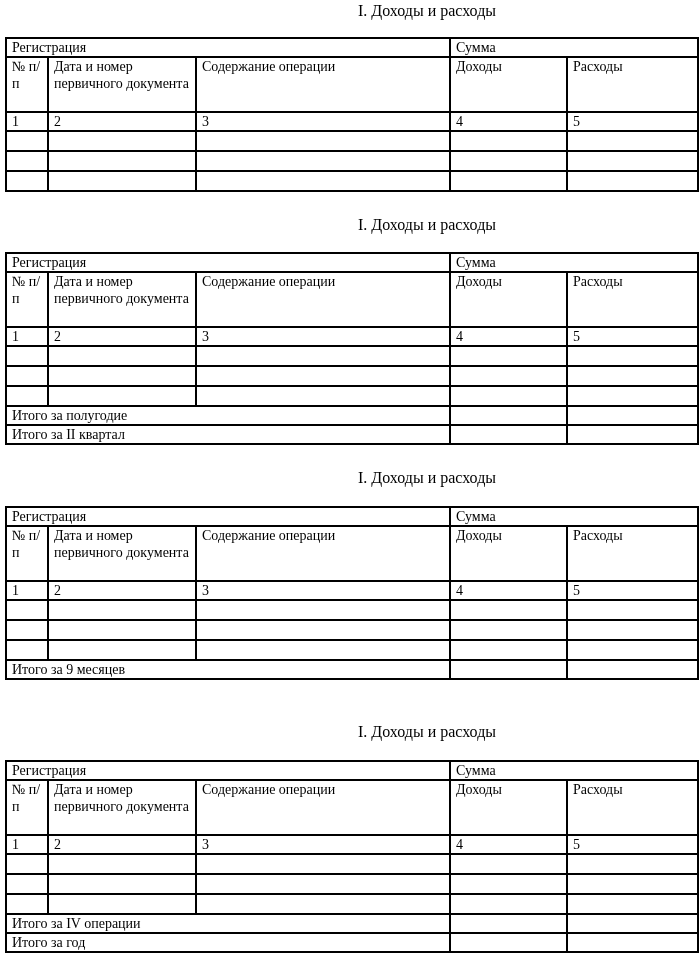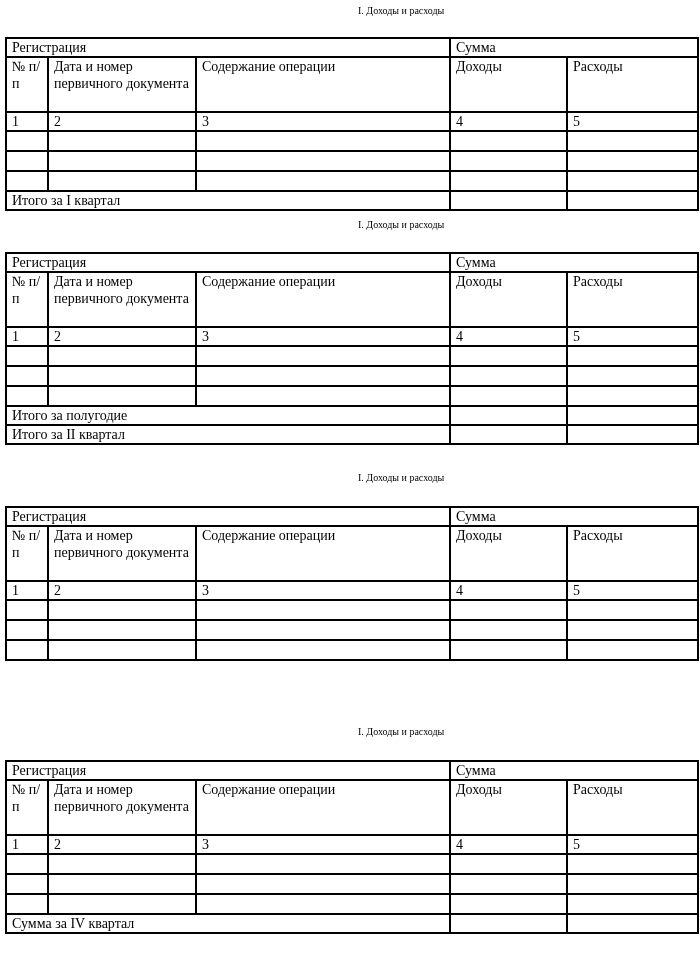--- a/index.html
+++ b/index.html
@@ -2,21 +2,21 @@
 <html><head>
 <meta charset="utf-8">
 <style>
   html, body { margin: 0; padding: 0; background: #ffffff; }
   body {
     width: 700px; height: 963px; position: relative; overflow: hidden;
     font-family: "Liberation Serif", "DejaVu Serif", serif;
     color: #000; font-size: 14px;
   }
   .title {
-    position: absolute; left: 358px; font-size: 10px; line-height: 18px;
+    position: absolute; left: 358px; font-size: 16px; line-height: 18px;
     white-space: nowrap;
   }
   table.ledger {
     position: absolute; left: 5px; width: 692px;
     border-collapse: collapse; table-layout: fixed;
     border: 2px solid #d946ef;
   }
   table.ledger td {
     border: 2px solid #000; padding: 0 0 0 5px;
     vertical-align: top; font-size: 14px; line-height: 17px;
@@ -75,25 +75,20 @@
         <td></td>
         <td></td>
       </tr>
   <tr class="r-empty">
         <td></td>
         <td></td>
         <td></td>
         <td></td>
         <td></td>
       </tr>
-  <tr class="r-total">
-    <td colspan="3">Итого за I квартал</td>
-    <td></td>
-    <td></td>
-  </tr>
 </tbody>
   </table>
 
 <div class="title" style="top:216px;">I. Доходы и расходы</div>
 <table class="ledger" style="top:252px;">
   <colgroup>
       <col class="c1">
       <col class="c2">
       <col class="c3">
       <col class="c4">
@@ -194,20 +189,25 @@
         <td></td>
         <td></td>
       </tr>
   <tr class="r-empty">
         <td></td>
         <td></td>
         <td></td>
         <td></td>
         <td></td>
       </tr>
+  <tr class="r-total">
+    <td colspan="3">Итого за 9 месяцев</td>
+    <td></td>
+    <td></td>
+  </tr>
 </tbody>
   </table>
 
 <div class="title" style="top:723px;">I. Доходы и расходы</div>
 <table class="ledger" style="top:760px;">
   <colgroup>
       <col class="c1">
       <col class="c2">
       <col class="c3">
       <col class="c4">
@@ -247,18 +247,23 @@
         <td></td>
       </tr>
   <tr class="r-empty">
         <td></td>
         <td></td>
         <td></td>
         <td></td>
         <td></td>
       </tr>
   <tr class="r-total">
-    <td colspan="3">Сумма за IV квартал</td>
+    <td colspan="3">Итого за IV операции</td>
+    <td></td>
+    <td></td>
+  </tr>
+  <tr class="r-total">
+    <td colspan="3">Итого за год</td>
     <td></td>
     <td></td>
   </tr>
 </tbody>
   </table>
 
 </body></html>

